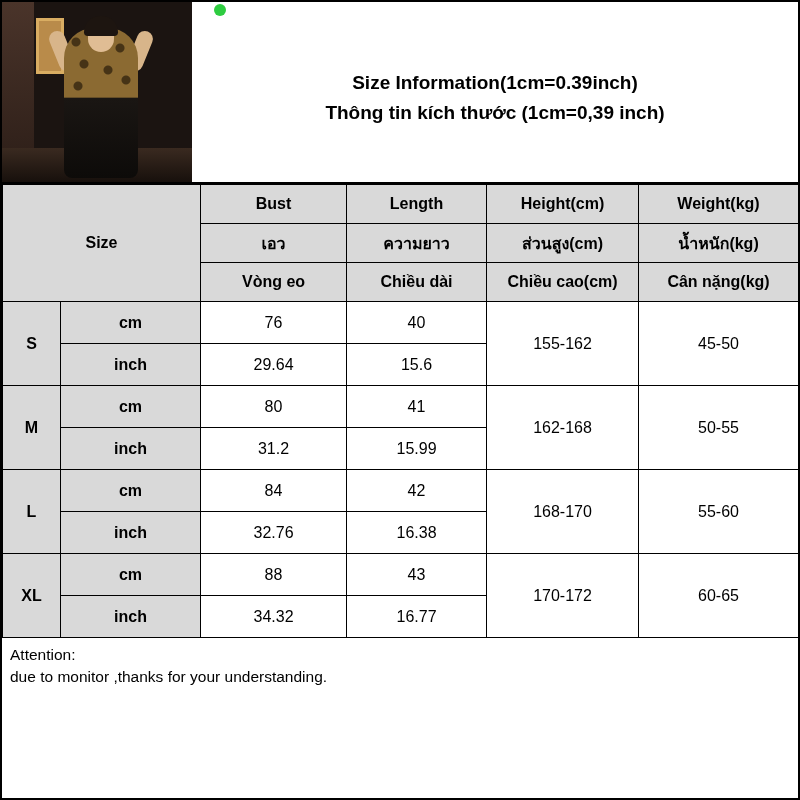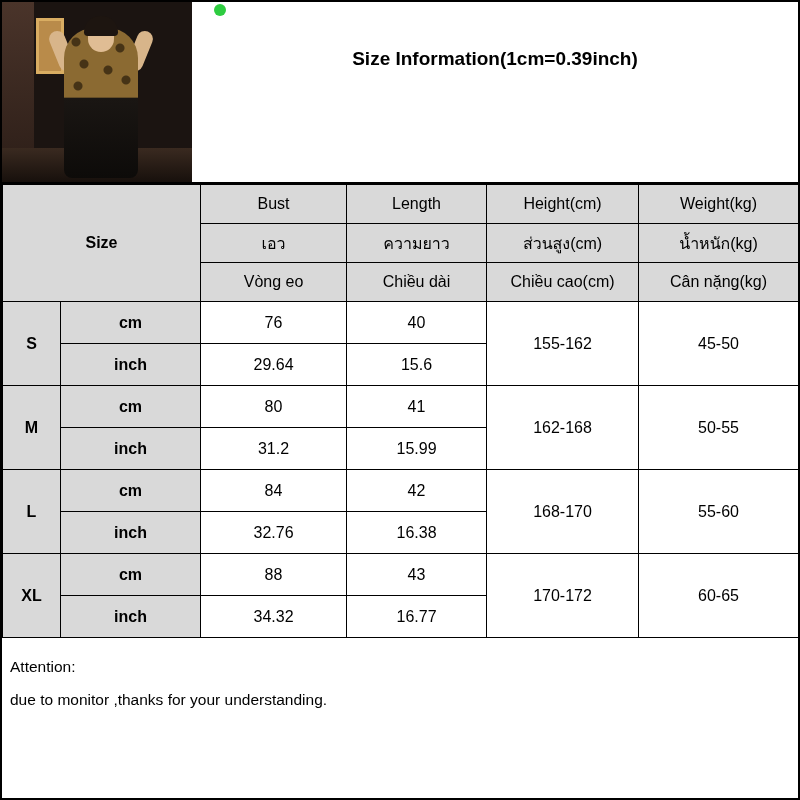--- a/index.html
+++ b/index.html
@@ -112,21 +112,21 @@
   .title-block {
     position: absolute;
     left: 190px;
     right: 0;
     top: 0;
     height: 180px;
     display: flex;
     flex-direction: column;
     align-items: center;
     justify-content: flex-start;
-    padding-top: 42px;
+    padding-top: 66px;
     box-sizing: border-box;
   }
   .title-line {
     font-weight: bold;
     font-size: 19px;
     line-height: 30px;
     text-align: center;
     white-space: nowrap;
   }
 
@@ -136,21 +136,21 @@
     border-collapse: collapse;
     table-layout: fixed;
   }
   table.size-table td {
     border: 1.5px solid #000;
     text-align: center;
     vertical-align: middle;
     font-size: 16px;
     padding: 2px 2px;
   }
-  .hdr-cell { font-weight: normal; font-size: 16.5px; height: 34px; }
+  .hdr-cell { font-weight: bold; font-size: 16.5px; height: 34px; }
   .size-word {
     font-weight: bold;
     font-size: 26px;
   }
   .shade { background: #d9d9d9; }
   .size-label { font-weight: bold; font-size: 19px; }
   .unit { font-weight: bold; font-size: 15.5px; }
   .val { font-size: 16.5px; }
   .row-h { height: 42px; }
 
@@ -161,21 +161,21 @@
   col.c4 { width: 140px; }
   col.c5 { width: 152px; }
   col.c6 { width: 160px; }
 
   
   .attention {
     padding: 6px 8px 0 8px;
     font-size: 15.5px;
     line-height: 21px;
   }
-  .attention p { margin: 12px 0 1px 0; }
+  .attention p { margin: 0 0 1px 0; }
 </style>
 </head>
 <body>
 
 <div class="page">
 
   <div class="header">
     <div class="photo">
       <div class="wall-left"></div>
       <div class="frame"></div>
@@ -185,20 +185,21 @@
       <div class="body"></div>
       <div class="spots"></div>
       <div class="head"></div>
       <div class="hair"></div>
     </div>
 
     <div class="badge"></div>
 
     <div class="title-block">
       <div class="title-line">Size Information(1cm=0.39inch)</div>
+      <div class="title-line">Thông tin kích thước (1cm=0,39 inch)</div>
     </div>
   </div>
 
   <table class="size-table">
     <colgroup>
       <col class="c1">
         <col class="c2">
         <col class="c3">
         <col class="c4">
         <col class="c5">

